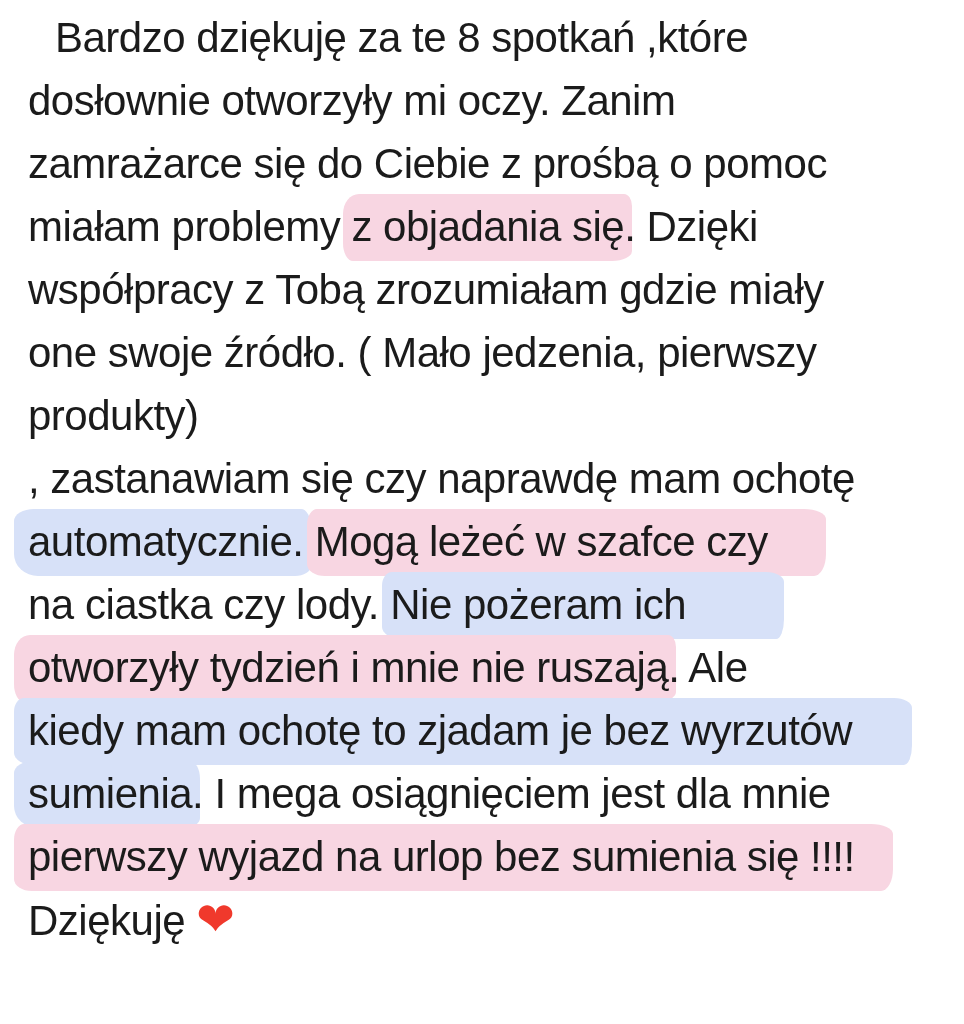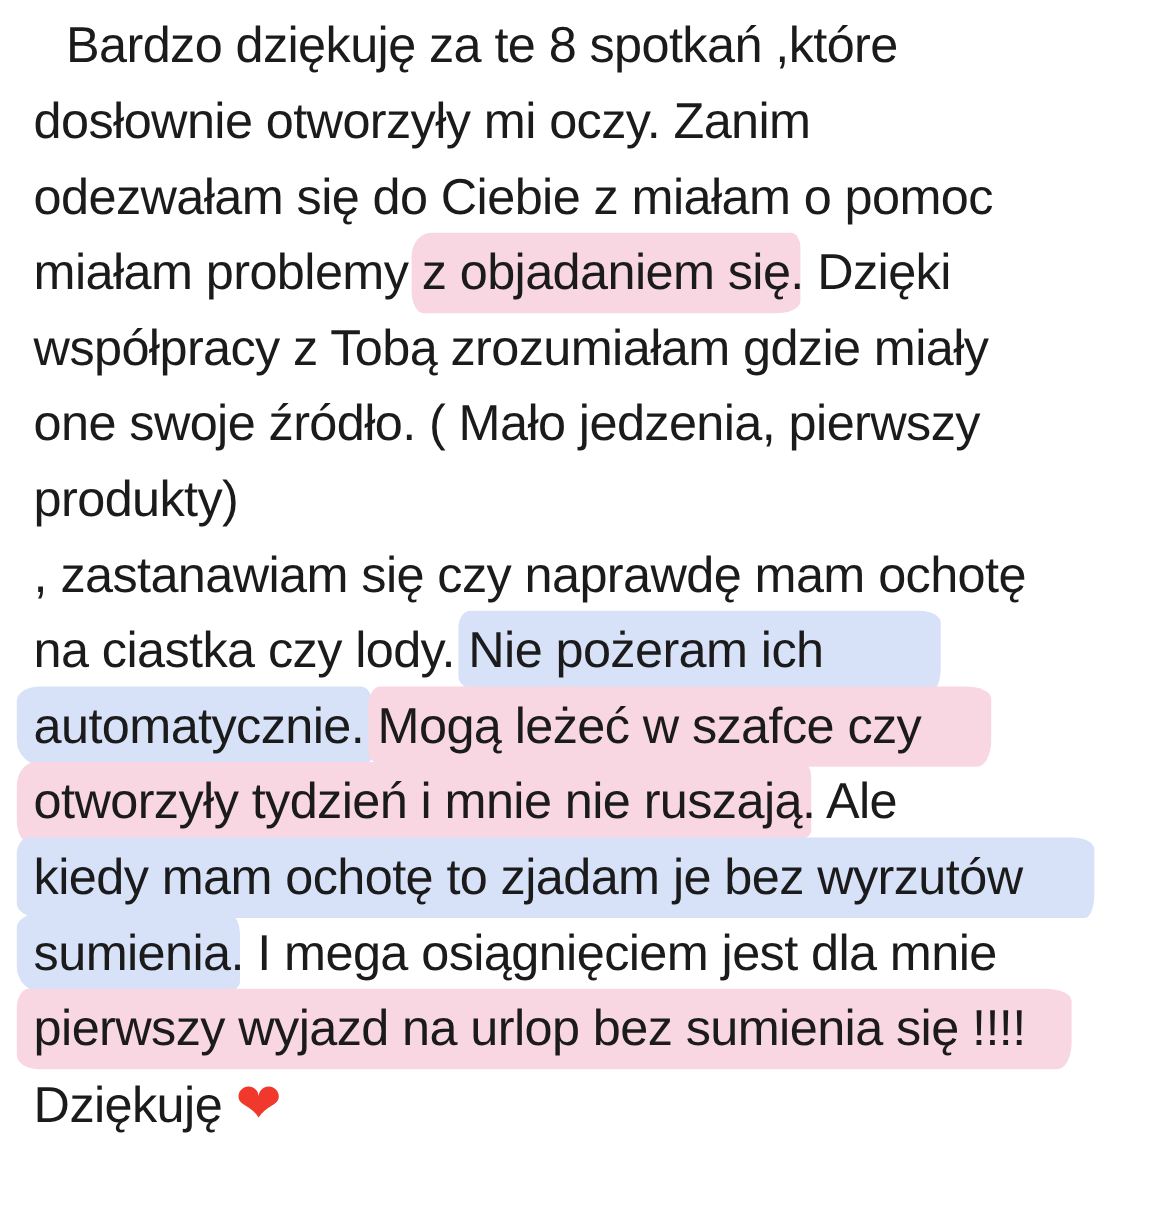--- a/index.html
+++ b/index.html
@@ -61,36 +61,36 @@
 </style>
 </head>
 <body>
 
 <div class="page">
 
   <div class="line indent"><span>Bardzo dziękuję za te 8 spotkań ,które</span></div>
 
   <div class="line"><span>dosłownie otworzyły mi oczy. Zanim</span></div>
 
-  <div class="line"><span>odezwałam się do Ciebie z miałam o pomoc</span></div>
+  <div class="line"><span>zamrażarce się do Ciebie z prośbą o pomoc</span></div>
 
-  <div class="line"><span>miałam problemy </span><span class="hl hl-pink">z objadaniem się</span><span>. Dzięki</span></div>
+  <div class="line"><span>miałam problemy </span><span class="hl hl-pink">z objadania się</span><span>. Dzięki</span></div>
 
   <div class="line"><span>współpracy z Tobą zrozumiałam gdzie miały</span></div>
 
   <div class="line"><span>one swoje źródło. ( Mało jedzenia, pierwszy</span></div>
 
   <div class="line"><span>produkty)</span></div>
 
 
   <div class="line"><span>, zastanawiam się czy naprawdę mam ochotę</span></div>
 
+  <div class="line"><span class="hl hl-blue alt ext-l-14">automatycznie.</span><span> </span><span class="hl hl-pink alt ext-r-50">Mogą leżeć w szafce czy</span></div>
+
   <div class="line"><span>na ciastka czy lody. </span><span class="hl hl-blue ext-r-90">Nie pożeram ich</span></div>
-
-  <div class="line"><span class="hl hl-blue alt ext-l-14">automatycznie.</span><span> </span><span class="hl hl-pink alt ext-r-50">Mogą leżeć w szafce czy</span></div>
 
   <div class="line"><span class="hl hl-pink ext-l-14">otworzyły tydzień i mnie nie ruszają</span><span>. Ale</span></div>
 
   <div class="line"><span class="hl hl-blue ext-l-14 ext-r-40">kiedy mam ochotę to zjadam je bez wyrzutów</span></div>
 
   <div class="line"><span class="hl hl-blue alt ext-l-14">sumienia</span><span>. I mega osiągnięciem jest dla mnie</span></div>
 
   <div class="line"><span class="hl hl-pink alt ext-l-14 ext-r-30">pierwszy wyjazd na urlop bez sumienia się !!!!</span></div>
 
   <div class="line"><span>Dziękuję </span><span class="heart">❤</span></div>

